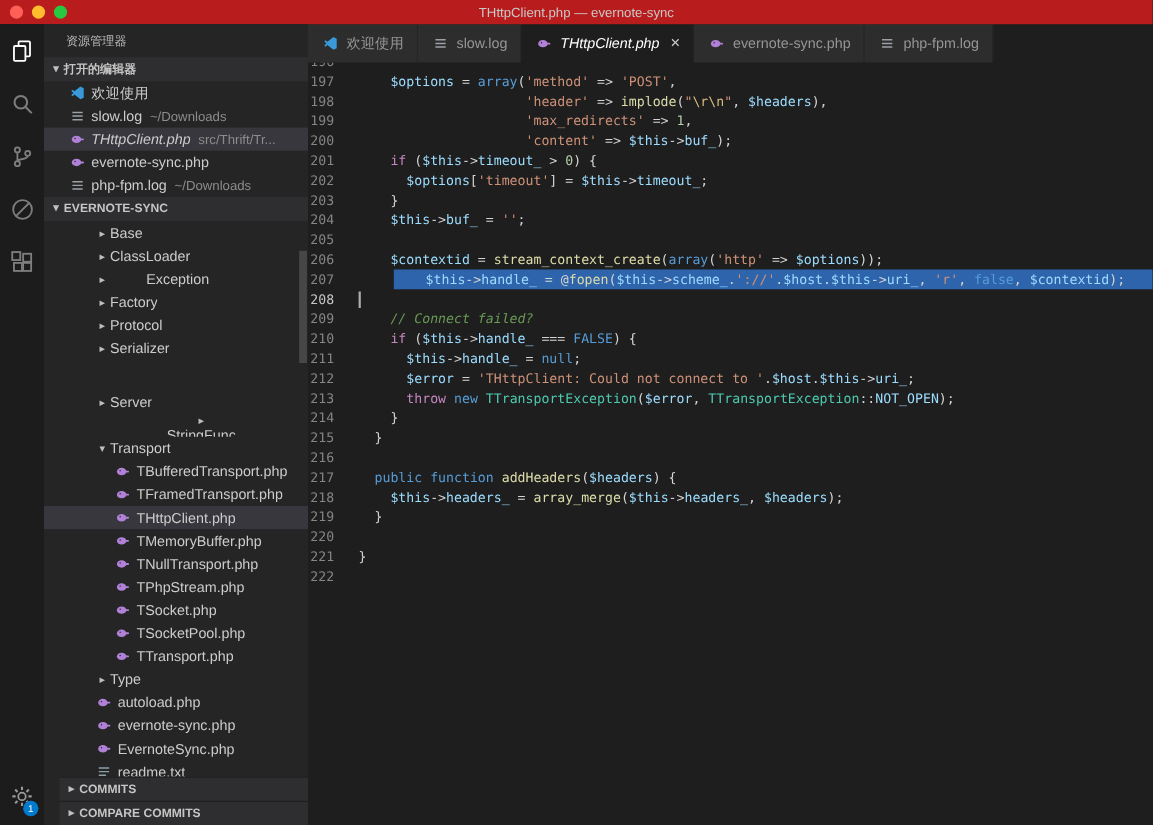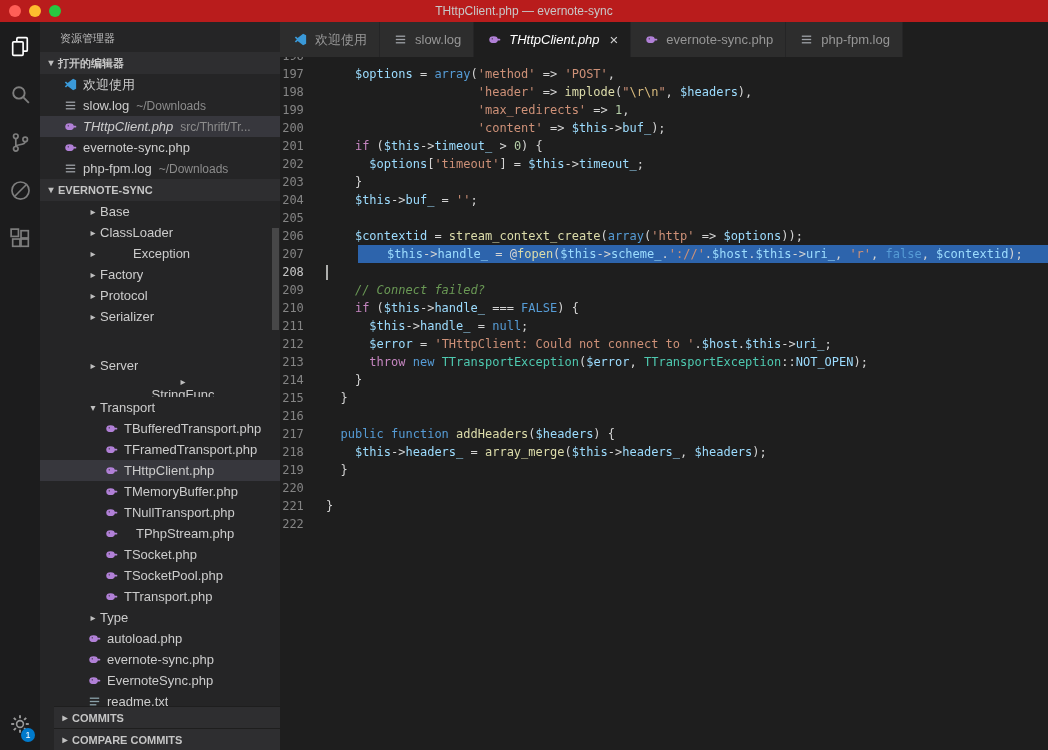--- a/index.html
+++ b/index.html
@@ -307,21 +307,21 @@
         <div class="tree-row" style="padding-left: 63px;">
           <span class="ficon">
             <svg width="15" height="15" viewBox="0 0 16 16">
               <ellipse cx="7" cy="8.2" rx="4.6" ry="3.6" fill="#b180d7"></ellipse>
               <rect x="10.6" y="7.3" width="3.6" height="1.8" rx="0.9" fill="#b180d7"></rect>
               <circle cx="5.6" cy="7.3" r="0.7" fill="#252526"></circle>
             </svg>
           </span>
           <span class="label">TNullTransport.php</span>
         </div>
-        <div class="tree-row" style="padding-left: 63px; gap: 12px;">
+        <div class="tree-row" style="padding-left: 63px;">
           <span class="ficon">
             <svg width="15" height="15" viewBox="0 0 16 16">
               <ellipse cx="7" cy="8.2" rx="4.6" ry="3.6" fill="#b180d7"></ellipse>
               <rect x="10.6" y="7.3" width="3.6" height="1.8" rx="0.9" fill="#b180d7"></rect>
               <circle cx="5.6" cy="7.3" r="0.7" fill="#252526"></circle>
             </svg>
           </span>
           <span class="label">TPhpStream.php</span>
         </div>
         <div class="tree-row" style="padding-left: 63px;">

